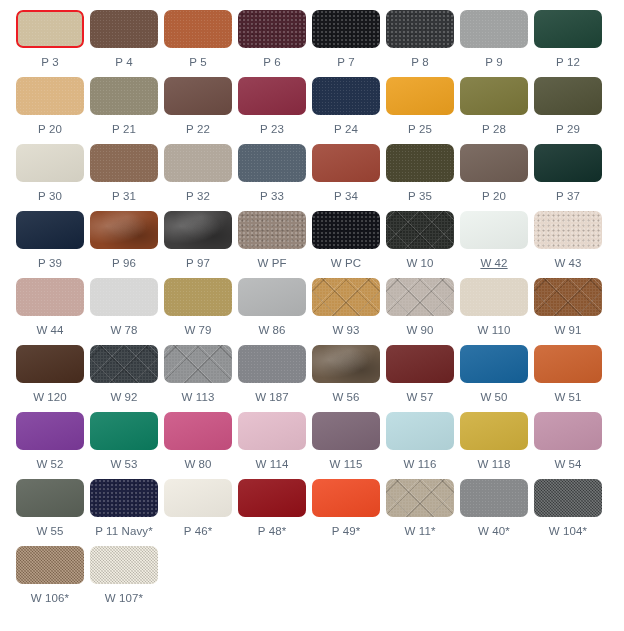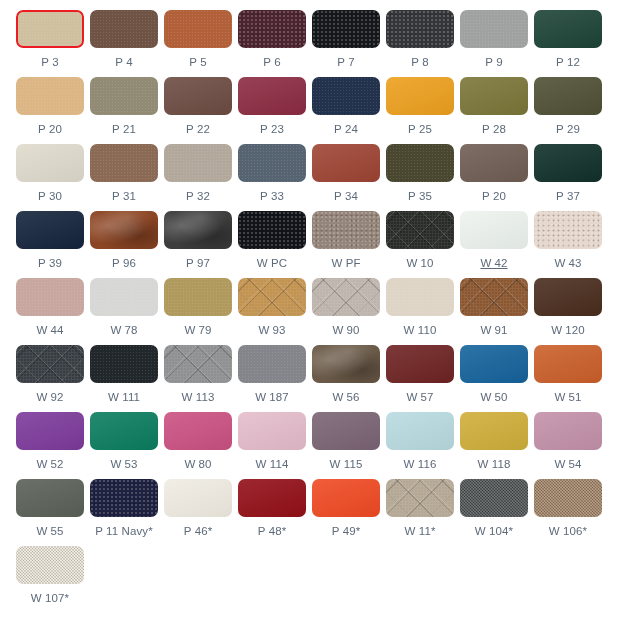--- a/index.html
+++ b/index.html
@@ -263,32 +263,32 @@
       </div>
       <div class="swatch-label" style="color: rgb(93, 106, 122);">P 96</div>
     </div>
     <div class="swatch-cell">
       <div class="swatch-chip" style="background: rgb(62, 61, 61);">
         <div class="tex tex-marble"></div>
       </div>
       <div class="swatch-label" style="color: rgb(93, 106, 122);">P 97</div>
     </div>
     <div class="swatch-cell">
+      <div class="swatch-chip" style="background: rgb(149, 133, 122);">
+        <div class="tex tex-coarse"></div>
+      </div>
+      <div class="swatch-label" style="color: rgb(93, 106, 122);">W PF</div>
+    </div>
+    <div class="swatch-cell">
       <div class="swatch-chip" style="background: rgb(19, 20, 26);">
         <div class="tex tex-coarse"></div>
       </div>
       <div class="swatch-label" style="color: rgb(93, 106, 122);">W PC</div>
     </div>
     <div class="swatch-cell">
-      <div class="swatch-chip" style="background: rgb(149, 133, 122);">
-        <div class="tex tex-coarse"></div>
-      </div>
-      <div class="swatch-label" style="color: rgb(93, 106, 122);">W PF</div>
-    </div>
-    <div class="swatch-cell">
       <div class="swatch-chip" style="background: rgb(39, 42, 39);">
         <div class="tex tex-quilt"></div>
       </div>
       <div class="swatch-label" style="color: rgb(93, 106, 122);">W 10</div>
     </div>
     <div class="swatch-cell">
       <div class="swatch-chip" style="background: rgb(237, 243, 239);">
         <div class="tex tex-smooth"></div>
       </div>
       <div class="swatch-label" style="color: rgb(93, 106, 122); text-decoration: underline;">W 42</div>
@@ -311,20 +311,26 @@
       </div>
       <div class="swatch-label" style="color: rgb(93, 106, 122);">W 78</div>
     </div>
     <div class="swatch-cell">
       <div class="swatch-chip" style="background: rgb(177, 154, 94);">
         <div class="tex tex-grain"></div>
       </div>
       <div class="swatch-label" style="color: rgb(93, 106, 122);">W 79</div>
     </div>
     <div class="swatch-cell">
+      <div class="swatch-chip" style="background: rgb(180, 182, 183);">
+        <div class="tex tex-smooth"></div>
+      </div>
+      <div class="swatch-label" style="color: rgb(93, 106, 122);">W 86</div>
+    </div>
+    <div class="swatch-cell">
       <div class="swatch-chip" style="background: rgb(194, 146, 79);">
         <div class="tex tex-quilt"></div>
       </div>
       <div class="swatch-label" style="color: rgb(93, 106, 122);">W 93</div>
     </div>
     <div class="swatch-cell">
       <div class="swatch-chip" style="background: rgb(189, 180, 172);">
         <div class="tex tex-quilt"></div>
       </div>
       <div class="swatch-label" style="color: rgb(93, 106, 122);">W 90</div>
@@ -345,26 +351,20 @@
       <div class="swatch-chip" style="background: rgb(74, 45, 30);">
         <div class="tex tex-smooth"></div>
       </div>
       <div class="swatch-label" style="color: rgb(93, 106, 122);">W 120</div>
     </div>
     <div class="swatch-cell">
       <div class="swatch-chip" style="background: rgb(54, 60, 65);">
         <div class="tex tex-quilt"></div>
       </div>
       <div class="swatch-label" style="color: rgb(93, 106, 122);">W 92</div>
-    </div>
-    <div class="swatch-cell">
-      <div class="swatch-chip" style="background: rgb(33, 39, 43);">
-        <div class="tex tex-grain"></div>
-      </div>
-      <div class="swatch-label" style="color: rgb(93, 106, 122);">W 111</div>
     </div>
     <div class="swatch-cell">
       <div class="swatch-chip" style="background: rgb(141, 143, 145);">
         <div class="tex tex-quilt"></div>
       </div>
       <div class="swatch-label" style="color: rgb(93, 106, 122);">W 113</div>
     </div>
     <div class="swatch-cell">
       <div class="swatch-chip" style="background: rgb(131, 133, 138);">
         <div class="tex tex-grain"></div>
@@ -471,20 +471,26 @@
       <div class="swatch-chip" style="background: rgb(240, 74, 35);">
         <div class="tex tex-smooth"></div>
       </div>
       <div class="swatch-label" style="color: rgb(93, 106, 122);">P 49*</div>
     </div>
     <div class="swatch-cell">
       <div class="swatch-chip" style="background: rgb(180, 168, 148);">
         <div class="tex tex-quilt"></div>
       </div>
       <div class="swatch-label" style="color: rgb(93, 106, 122);">W 11*</div>
+    </div>
+    <div class="swatch-cell">
+      <div class="swatch-chip" style="background: rgb(135, 137, 139);">
+        <div class="tex tex-grain"></div>
+      </div>
+      <div class="swatch-label" style="color: rgb(93, 106, 122);">W 40*</div>
     </div>
     <div class="swatch-cell">
       <div class="swatch-chip" style="background: rgb(68, 72, 74);">
         <div class="tex tex-weave"></div>
       </div>
       <div class="swatch-label" style="color: rgb(93, 106, 122);">W 104*</div>
     </div>
     <div class="swatch-cell">
       <div class="swatch-chip" style="background: rgb(155, 125, 95);">
         <div class="tex tex-weave"></div>

